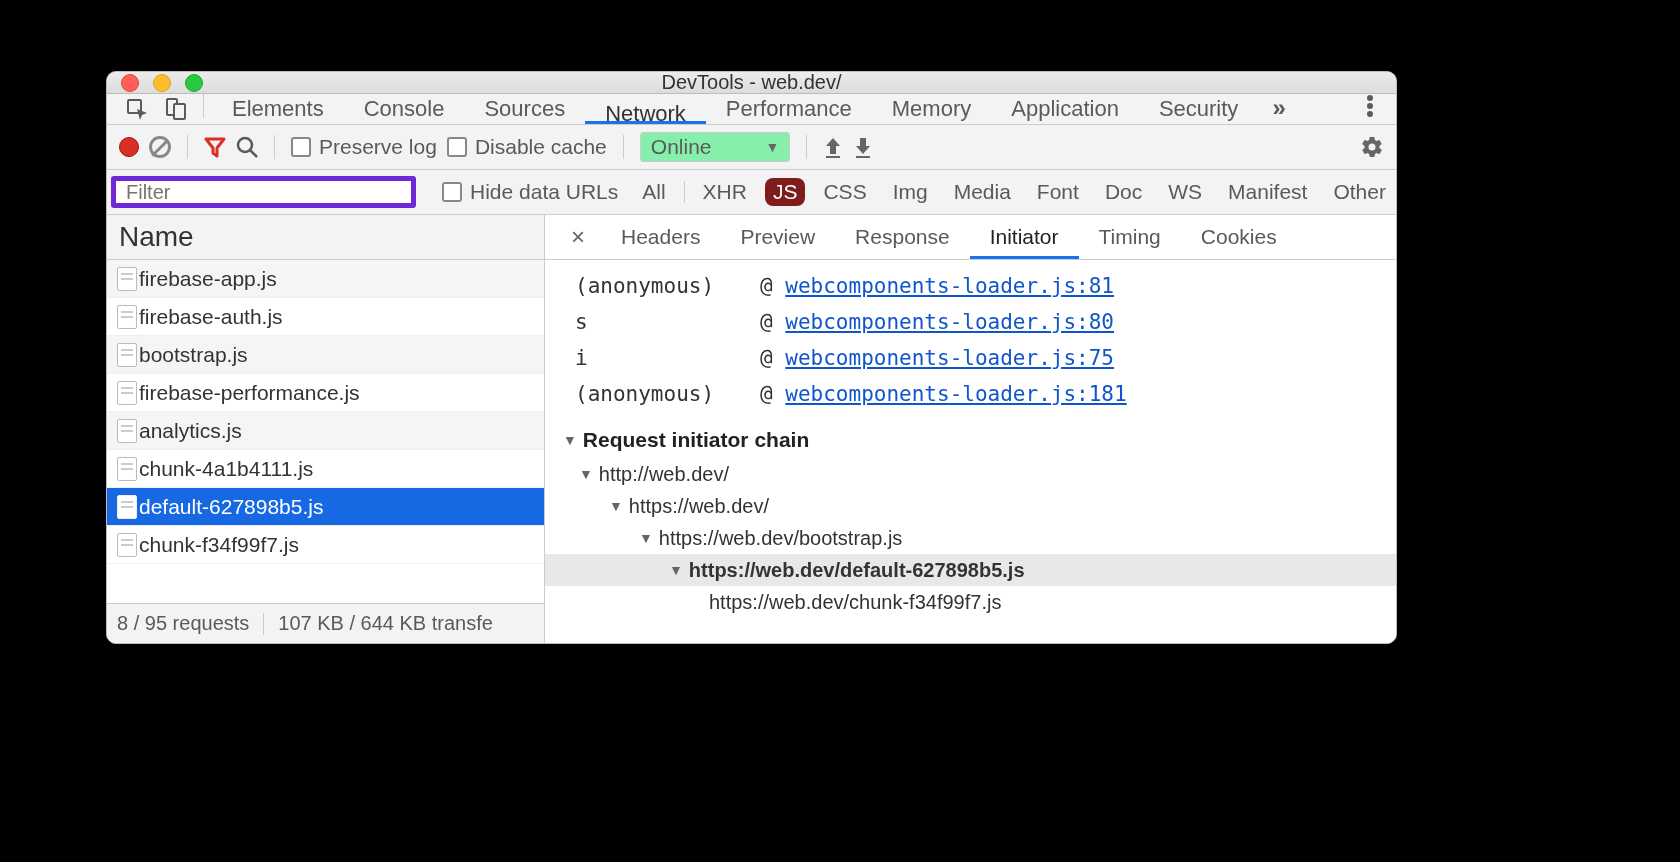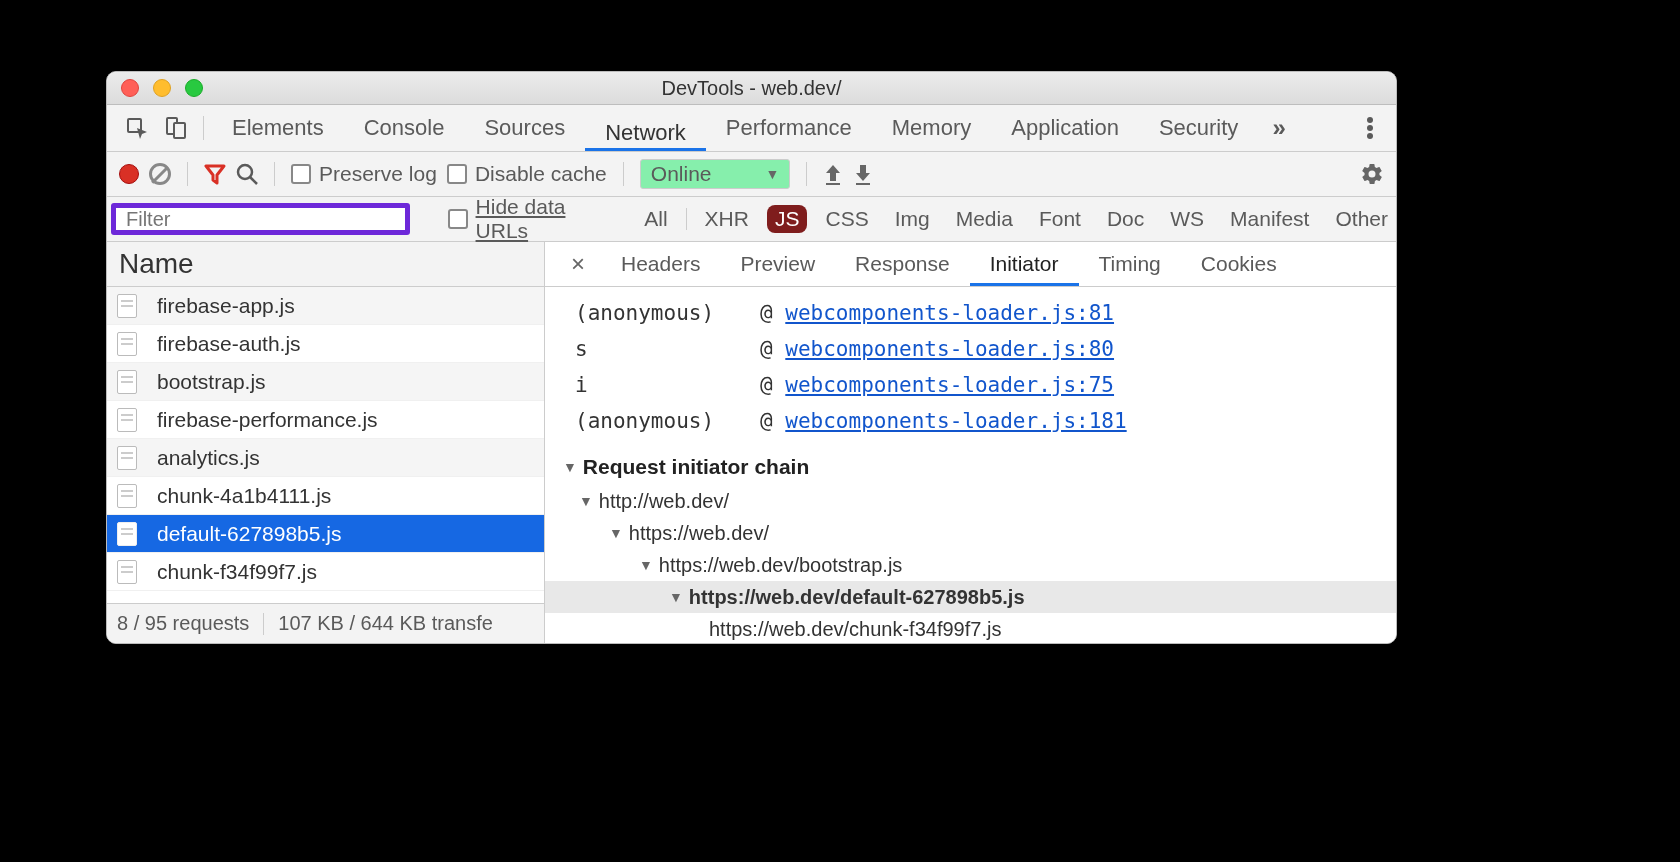--- a/index.html
+++ b/index.html
@@ -20,21 +20,21 @@
     background: #fff;
     border-radius: 10px;
     box-shadow: 0 20px 60px rgba(0,0,0,0.6);
     overflow: hidden;
     border: 1px solid #bcbcbc;
     display: flex;
     flex-direction: column;
   }
   
   .titlebar {
-    height: 33px;
+    height: 22px;
     background: linear-gradient(#ececec, #dcdcdc);
     border-bottom: 1px solid #bdbdbd;
     display: flex;
     align-items: center;
     position: relative;
   }
   .traffic-lights {
     display: flex;
     gap: 14px;
     margin-left: 14px;
@@ -46,25 +46,24 @@
   .title {
     position: absolute;
     left: 0; right: 0;
     text-align: center;
     font-size: 20px;
     color: #333;
     pointer-events: none;
   }
   
   .tabs-row {
-    height: 47px;
+    height: 31px;
     background: #f3f3f3;
     border-bottom: 1px solid #ccc;
     display: flex;
-    align-items: center;
     padding: 0 10px;
     color: #5a5a5a;
     font-size: 22px;
   }
   .tabs-row .icon-btn {
     padding: 0 8px;
     display: flex;
     align-items: center;
     cursor: pointer;
     height: 100%;
@@ -118,21 +117,21 @@
   .filter-input{width:305px;height:32px;background:#fff;border:5px solid #6d28d9;border-radius:3px;padding:0 10px;font-size:20px;color:#888;margin-left:4px;}
   .type-pill{padding:2px 8px;cursor:pointer;}
   .type-pill.active{background:#7f1d1d;color:#fff;border-radius:8px;}
   .pill-sep{width:1px;height:22px;background:#ccc;}
   
   .main{flex:1;display:flex;overflow:hidden;}
   
   .left{width:438px;border-right:1px solid #ccc;display:flex;flex-direction:column;}
   .left-hdr{height:45px;background:#f3f3f3;border-bottom:1px solid #ccc;display:flex;align-items:center;padding:0 12px;font-size:28px;color:#333;}
   .file-list{flex:1;overflow:hidden;}
-  .file-row{height:38px;display:flex;align-items:center;padding:0 10px;gap:20px;font-size:21px;color:#333;cursor:pointer;border-bottom:1px solid #f0f0f0;}
+  .file-row{height:38px;display:flex;align-items:center;padding:0 10px;gap:2px;font-size:21px;color:#333;cursor:pointer;border-bottom:1px solid #f0f0f0;}
   .file-row.alt{background:#f5f5f5;}
   .file-row.selected{background:#1668e3;color:#fff;}
   .file-icon{width:20px;height:24px;border:1px solid #bbb;background:#fff;border-radius:2px;position:relative;flex-shrink:0;}
   .file-row.selected .file-icon{border-color:#eee;}
   .file-icon::before,.file-icon::after{content:'';position:absolute;left:3px;right:3px;height:2px;background:#ccc;}
   .file-icon::before{top:5px;} .file-icon::after{top:10px;}
   .left-status{height:40px;border-top:1px solid #ccc;background:#f3f3f3;display:flex;align-items:center;padding:0 10px;font-size:20px;color:#5a5a5a;white-space:nowrap;overflow:hidden;}
   .left-status .ssep{width:1px;height:22px;background:#ccc;margin:0 14px;}
   
   .right{flex:1;display:flex;flex-direction:column;background:#fff;}
@@ -249,21 +248,21 @@
       <svg width="24" height="24" viewBox="0 0 24 24" fill="#666">
           <path d="M12 8a4 4 0 100 8 4 4 0 000-8zm9 4c0 .7-.1 1.3-.2 2l2.1 1.6-2 3.5-2.5-1a8 8 0 01-1.7 1l-.4 2.7h-4l-.4-2.7a8 8 0 01-1.7-1l-2.5 1-2-3.5L7.2 14A9 9 0 017 12c0-.7.1-1.3.2-2L5.1 8.4l2-3.5 2.5 1a8 8 0 011.7-1L11.7 2h4l.4 2.7a8 8 0 011.7 1l2.5-1 2 3.5L20.2 10c.1.7.2 1.3.2 2z" fill="none" stroke="#666" stroke-width="0"></path>
           <circle cx="12" cy="12" r="3" fill="#f3f3f3"></circle>
           <path d="M19.4 13c.04-.3.06-.65.06-1s-.02-.7-.06-1l2.1-1.65a.5.5 0 00.12-.64l-2-3.46a.5.5 0 00-.6-.22l-2.5 1a7.5 7.5 0 00-1.7-.98L14.5 2.4a.5.5 0 00-.5-.4h-4a.5.5 0 00-.5.4l-.37 2.65c-.6.25-1.18.58-1.7.98l-2.5-1a.5.5 0 00-.6.22l-2 3.46a.5.5 0 00.12.64L4.6 11c-.04.3-.06.65-.06 1s.02.7.06 1l-2.1 1.65a.5.5 0 00-.12.64l2 3.46c.13.22.4.3.6.22l2.5-1c.52.4 1.1.73 1.7.98l.37 2.65c.4.24.25.4.5.4h4a.5.5 0 00.5-.4l.37-2.65c.6-.25 1.18-.58 1.7-.98l2.5 1c.2.08.47 0 .6-.22l2-3.46a.5.5 0 00-.12-.64L19.4 13zM12 15.5A3.5 3.5 0 1112 8.5a3.5 3.5 0 010 7z"></path>
         </svg>
     </div>
   </div>
 
   <div class="filter-row">
     <input class="filter-input" placeholder="Filter" style="">
-    <label class="chk" style="margin-left:28px;text-decoration:underline;">
+    <label class="chk" style="margin-left:16px;">
       <span class="chk-box"></span>
       <span>Hide data URLs</span>
     </label>
     <div id="types-slot" style="display:flex;gap:10px;align-items:center;margin-left:6px;">
         <div class="type-pill">All</div>
         <div class="pill-sep"></div>
         <div class="type-pill">XHR</div>
         <div class="type-pill active">JS</div>
         <div class="type-pill">CSS</div>
         <div class="type-pill">Img</div>

